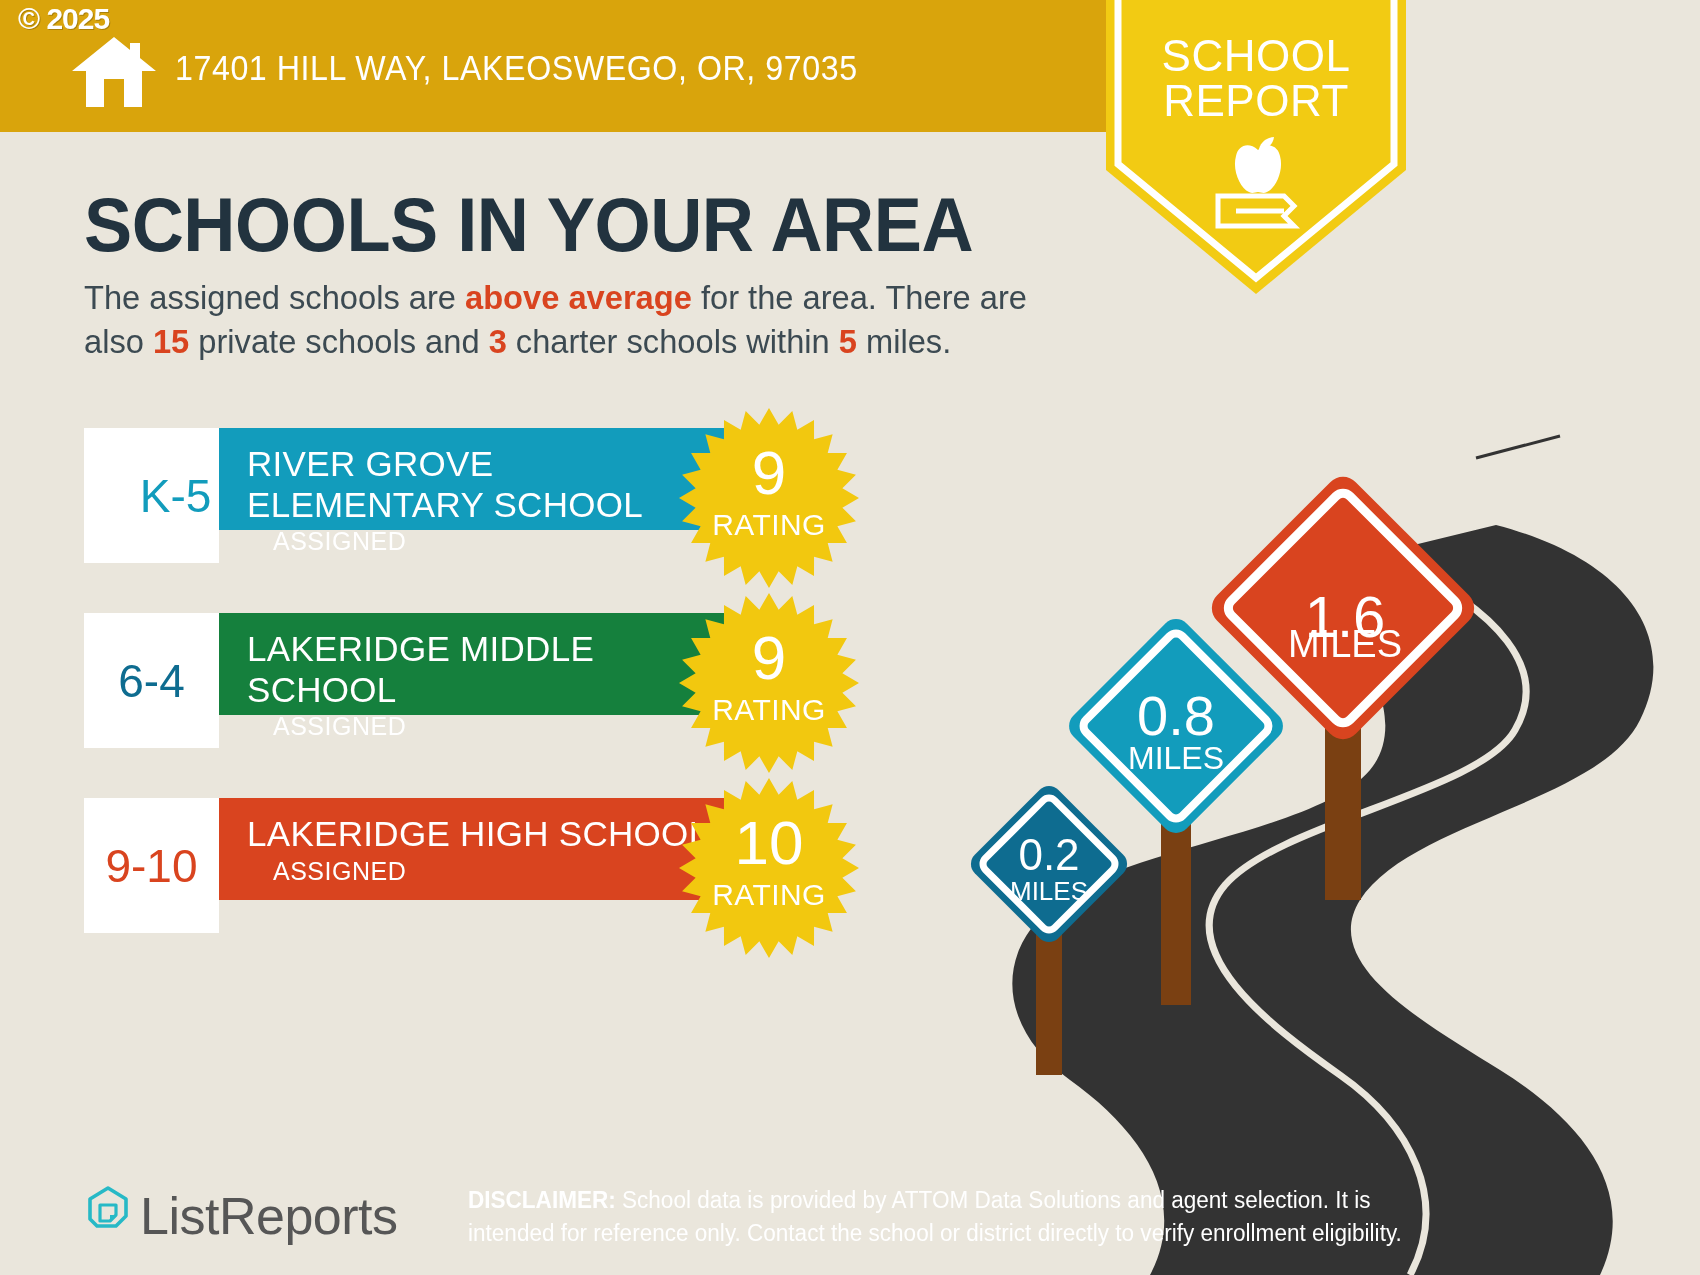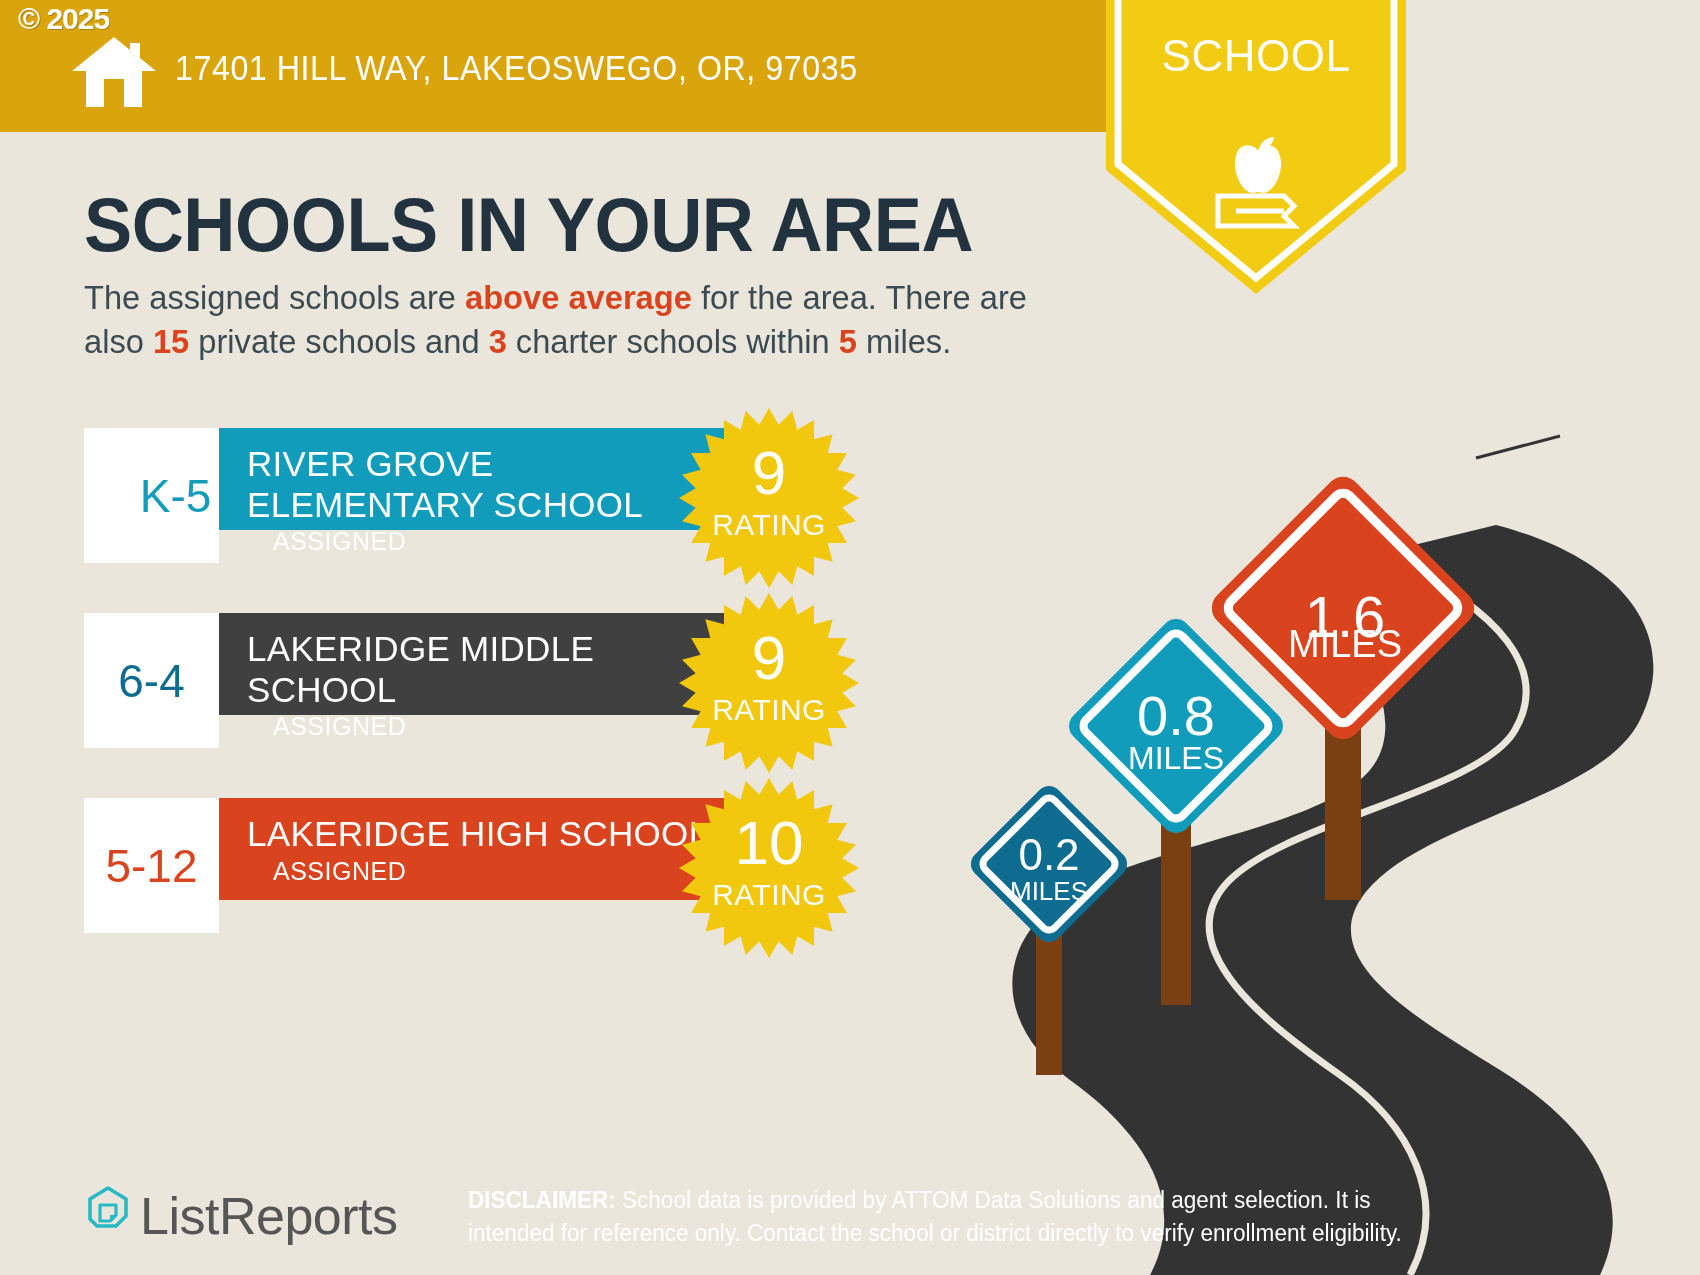--- a/index.html
+++ b/index.html
@@ -136,20 +136,21 @@
     <div class="addr">17401 HILL WAY, LAKEOSWEGO, OR, 97035</div>
   </div>
 
   <div class="badge-wrap">
     <svg viewBox="0 0 300 306" width="300" height="306">
       <path d="M0 -40 L300 -40 L300 176 L150 300 L0 176 Z" fill="#F2CB13"></path>
       <path d="M12 -40 L288 -40 L288 170 L150 284 L12 170 Z" fill="none" stroke="#ffffff" stroke-width="7"></path>
     </svg>
     <div class="badge-txt">
       <div>SCHOOL</div>
+      <div>REPORT</div>
     </div>
     <svg style="position:absolute;left:106px;top:140px;" width="92" height="100" viewBox="0 0 92 100">
       <g>
         <path d="M46 16 c-10 -9 -20 -4 -22 6 c-4 14 4 32 13 36 c4 2 6 0 9 0 c3 0 5 2 9 0 c9 -4 17 -22 13 -36 c-2 -10 -12 -15 -22 -6 Z" fill="#ffffff"></path>
         <path d="M47 15 c2 -8 9 -12 15 -12 c-1 8 -7 12 -14 13 Z" fill="#ffffff"></path>
       </g>
       <g fill="none" stroke="#ffffff" stroke-width="5">
         <path d="M6 62 L72 62 L82 72 L72 82 L82 92 L6 92 Z"></path>
         <path d="M24 77 L72 77"></path>
       </g>
@@ -176,36 +177,36 @@
         </svg>
         <div class="star-num">9</div>
         <div class="star-lbl">RATING</div>
       </div>
     </div>
 
     <div class="row">
       <div class="grade-box">
         <span class="grade-text" id="g1" style="color: rgb(14, 108, 144);">6-4</span>
       </div>
-      <div class="bar" id="bar1" style="background: #404040;">
+      <div class="bar" id="bar1" style="background: #15803d;">
         <div class="school-name">LAKERIDGE MIDDLE SCHOOL</div>
         <div class="assigned">ASSIGNED</div>
       </div>
       <div class="star-badge">
         <svg viewBox="0 0 180 180" width="180" height="180">
           <polygon class="burst" points="90.00,0.00 99.66,16.63 113.29,3.07 118.32,21.63 135.00,12.06 135.05,31.29 153.64,26.36 148.71,44.95 167.94,45.00 158.37,61.68 176.93,66.71 163.37,80.34 180.00,90.00 163.37,99.66 176.93,113.29 158.37,118.32 167.94,135.00 148.71,135.05 153.64,153.64 135.05,148.71 135.00,167.94 118.32,158.37 113.29,176.93 99.66,163.37 90.00,180.00 80.34,163.37 66.71,176.93 61.68,158.37 45.00,167.94 44.95,148.71 26.36,153.64 31.29,135.05 12.06,135.00 21.63,118.32 3.07,113.29 16.63,99.66 0.00,90.00 16.63,80.34 3.07,66.71 21.63,61.68 12.06,45.00 31.29,44.95 26.36,26.36 44.95,31.29 45.00,12.06 61.68,21.63 66.71,3.07 80.34,16.63" fill="#F2C80F"></polygon>
         </svg>
         <div class="star-num">9</div>
         <div class="star-lbl">RATING</div>
       </div>
     </div>
 
     <div class="row">
       <div class="grade-box">
-        <span class="grade-text" id="g2" style="color: rgb(217, 68, 31);">5-12</span>
+        <span class="grade-text" id="g2" style="color: rgb(217, 68, 31);">9-10</span>
       </div>
       <div class="bar" id="bar2" style="background: rgb(217, 68, 31);">
         <div class="school-name">LAKERIDGE HIGH SCHOOL</div>
         <div class="assigned">ASSIGNED</div>
       </div>
       <div class="star-badge">
         <svg viewBox="0 0 180 180" width="180" height="180">
           <polygon class="burst" points="90.00,0.00 99.66,16.63 113.29,3.07 118.32,21.63 135.00,12.06 135.05,31.29 153.64,26.36 148.71,44.95 167.94,45.00 158.37,61.68 176.93,66.71 163.37,80.34 180.00,90.00 163.37,99.66 176.93,113.29 158.37,118.32 167.94,135.00 148.71,135.05 153.64,153.64 135.05,148.71 135.00,167.94 118.32,158.37 113.29,176.93 99.66,163.37 90.00,180.00 80.34,163.37 66.71,176.93 61.68,158.37 45.00,167.94 44.95,148.71 26.36,153.64 31.29,135.05 12.06,135.00 21.63,118.32 3.07,113.29 16.63,99.66 0.00,90.00 16.63,80.34 3.07,66.71 21.63,61.68 12.06,45.00 31.29,44.95 26.36,26.36 44.95,31.29 45.00,12.06 61.68,21.63 66.71,3.07 80.34,16.63" fill="#F2C80F"></polygon>
         </svg>
         <div class="star-num">10</div>

